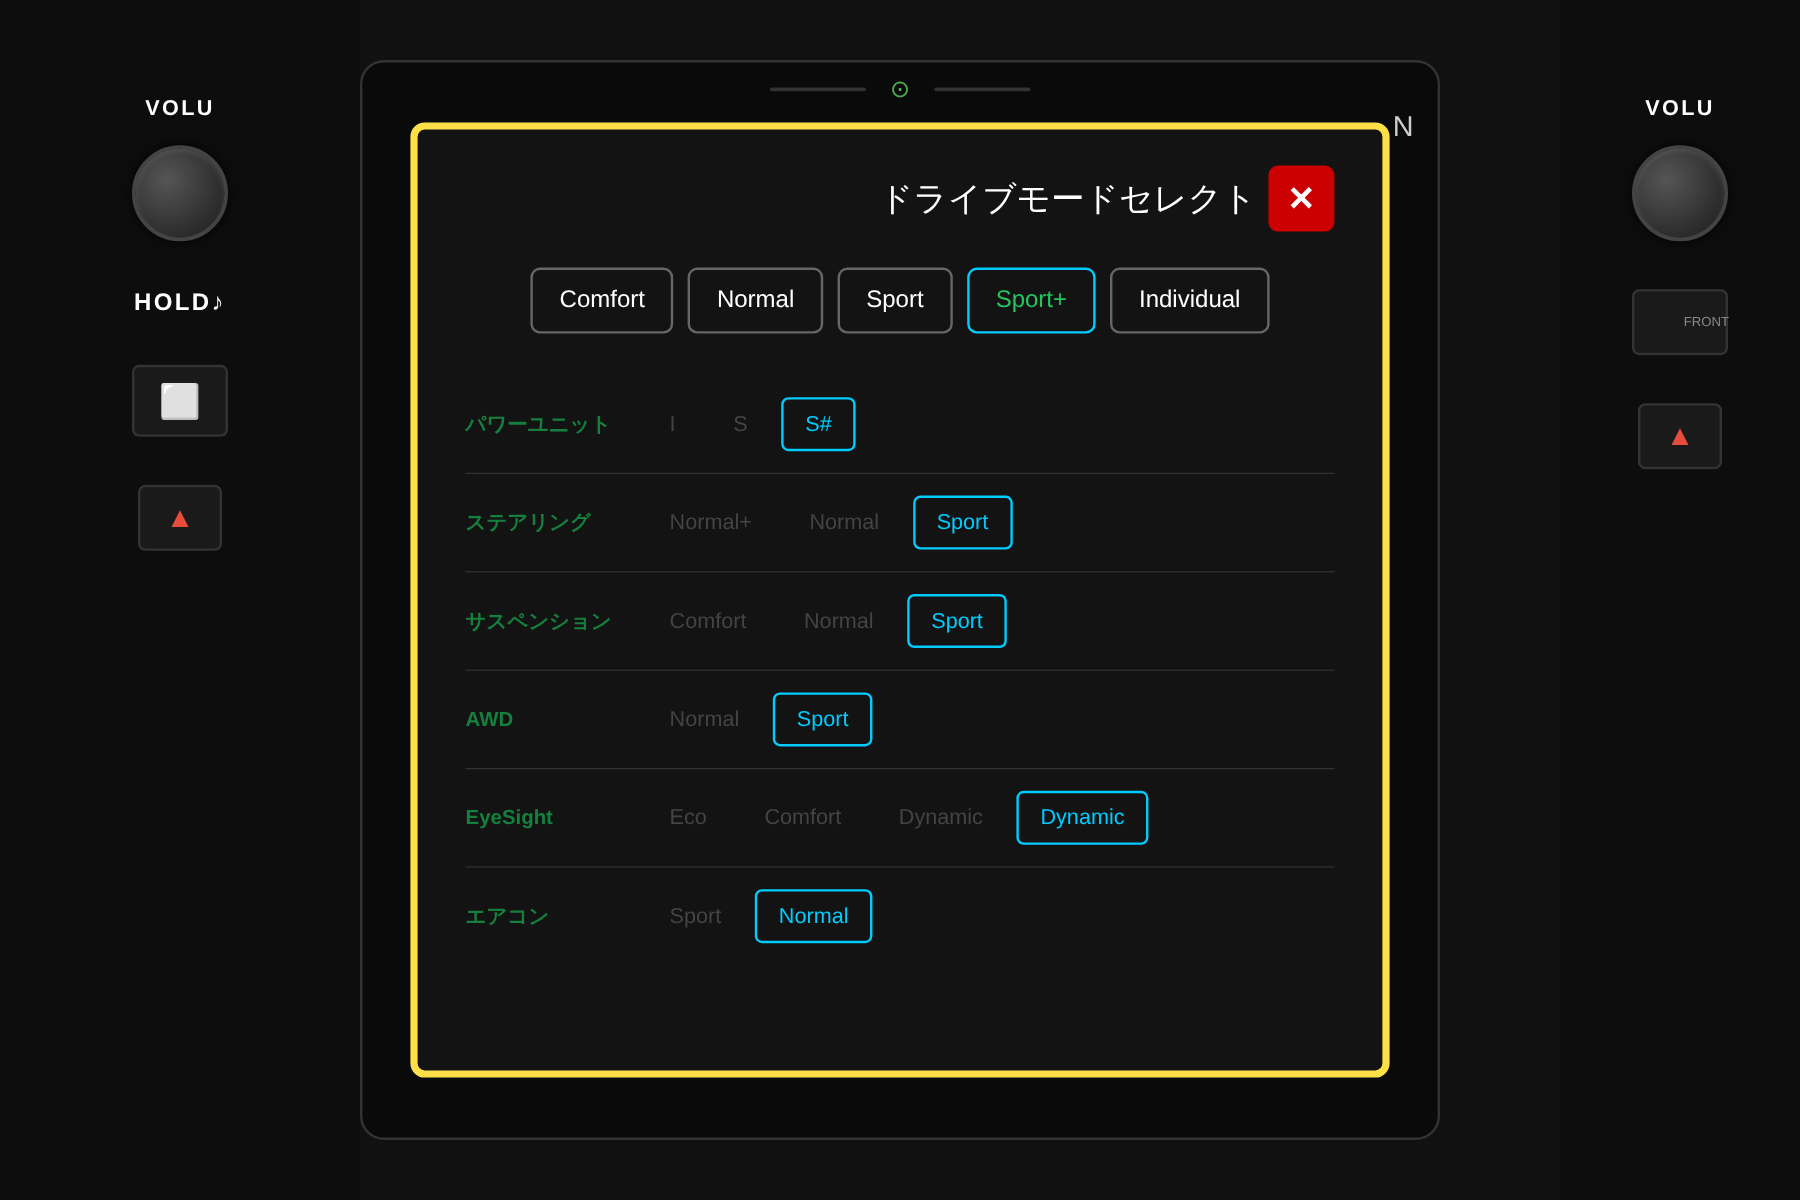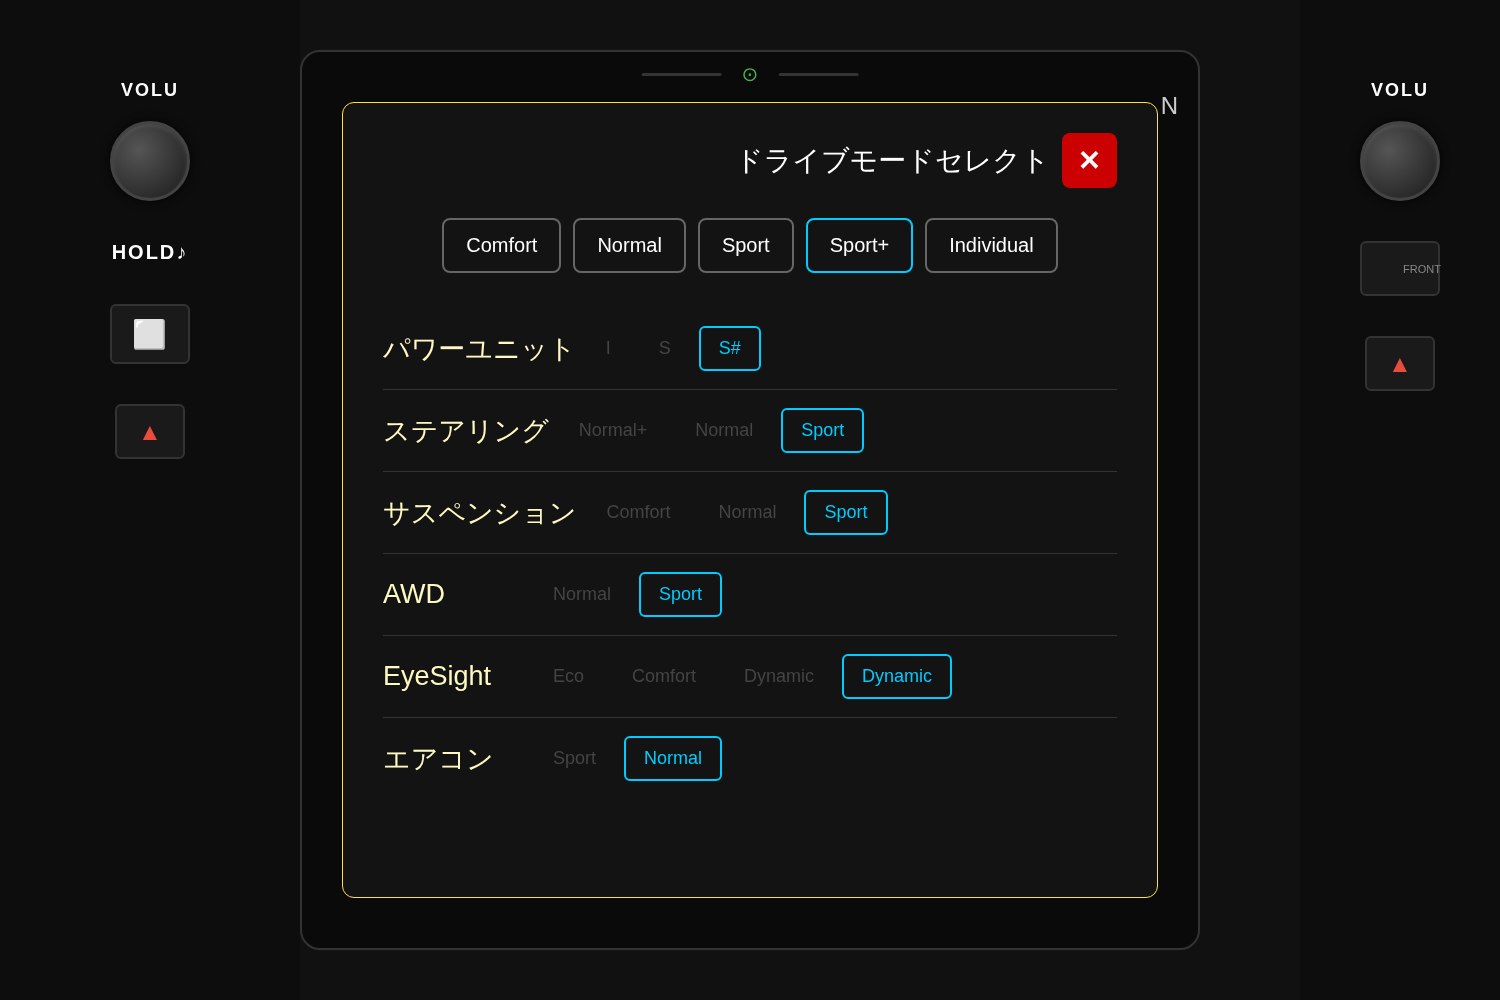--- a/index.html
+++ b/index.html
@@ -144,21 +144,21 @@
     }
 
     
     .drive-mode-dialog {
       position: absolute;
       top: 50px;
       left: 40px;
       right: 40px;
       bottom: 50px;
       background: rgba(20, 20, 20, 0.97);
-      border: 1px solid #fde047;
+      border: 6px solid #fde047;
       border-radius: 12px;
       padding: 30px 40px;
     }
 
     .dialog-header {
       display: flex;
       justify-content: space-between;
       align-items: center;
       margin-bottom: 30px;
     }
@@ -203,21 +203,21 @@
       border: 2px solid #666;
       background: transparent;
       color: white;
       font-size: 20px;
       cursor: pointer;
       font-family: 'Arial', sans-serif;
     }
 
     .mode-btn.active {
       border-color: #00ccff;
-      color: #ffffff;
+      color: #22c55e;
     }
 
     
     .settings-rows {
       display: flex;
       flex-direction: column;
     }
 
     .setting-row {
       display: flex;
@@ -225,24 +225,25 @@
       padding: 18px 0;
       border-bottom: 1px solid #333;
       gap: 10px;
     }
 
     .setting-row:last-child {
       border-bottom: none;
     }
 
     .setting-label {
-      color: #fef9c3;
-      font-size: 27px;
+      color: #15803d;
+      font-size: 17px;
       min-width: 140px;
       flex-shrink: 0;
+      font-weight: bold;
     }
 
     .setting-options {
       display: flex;
       gap: 8px;
       align-items: center;
       flex: 1;
     }
 
     .option-btn {

